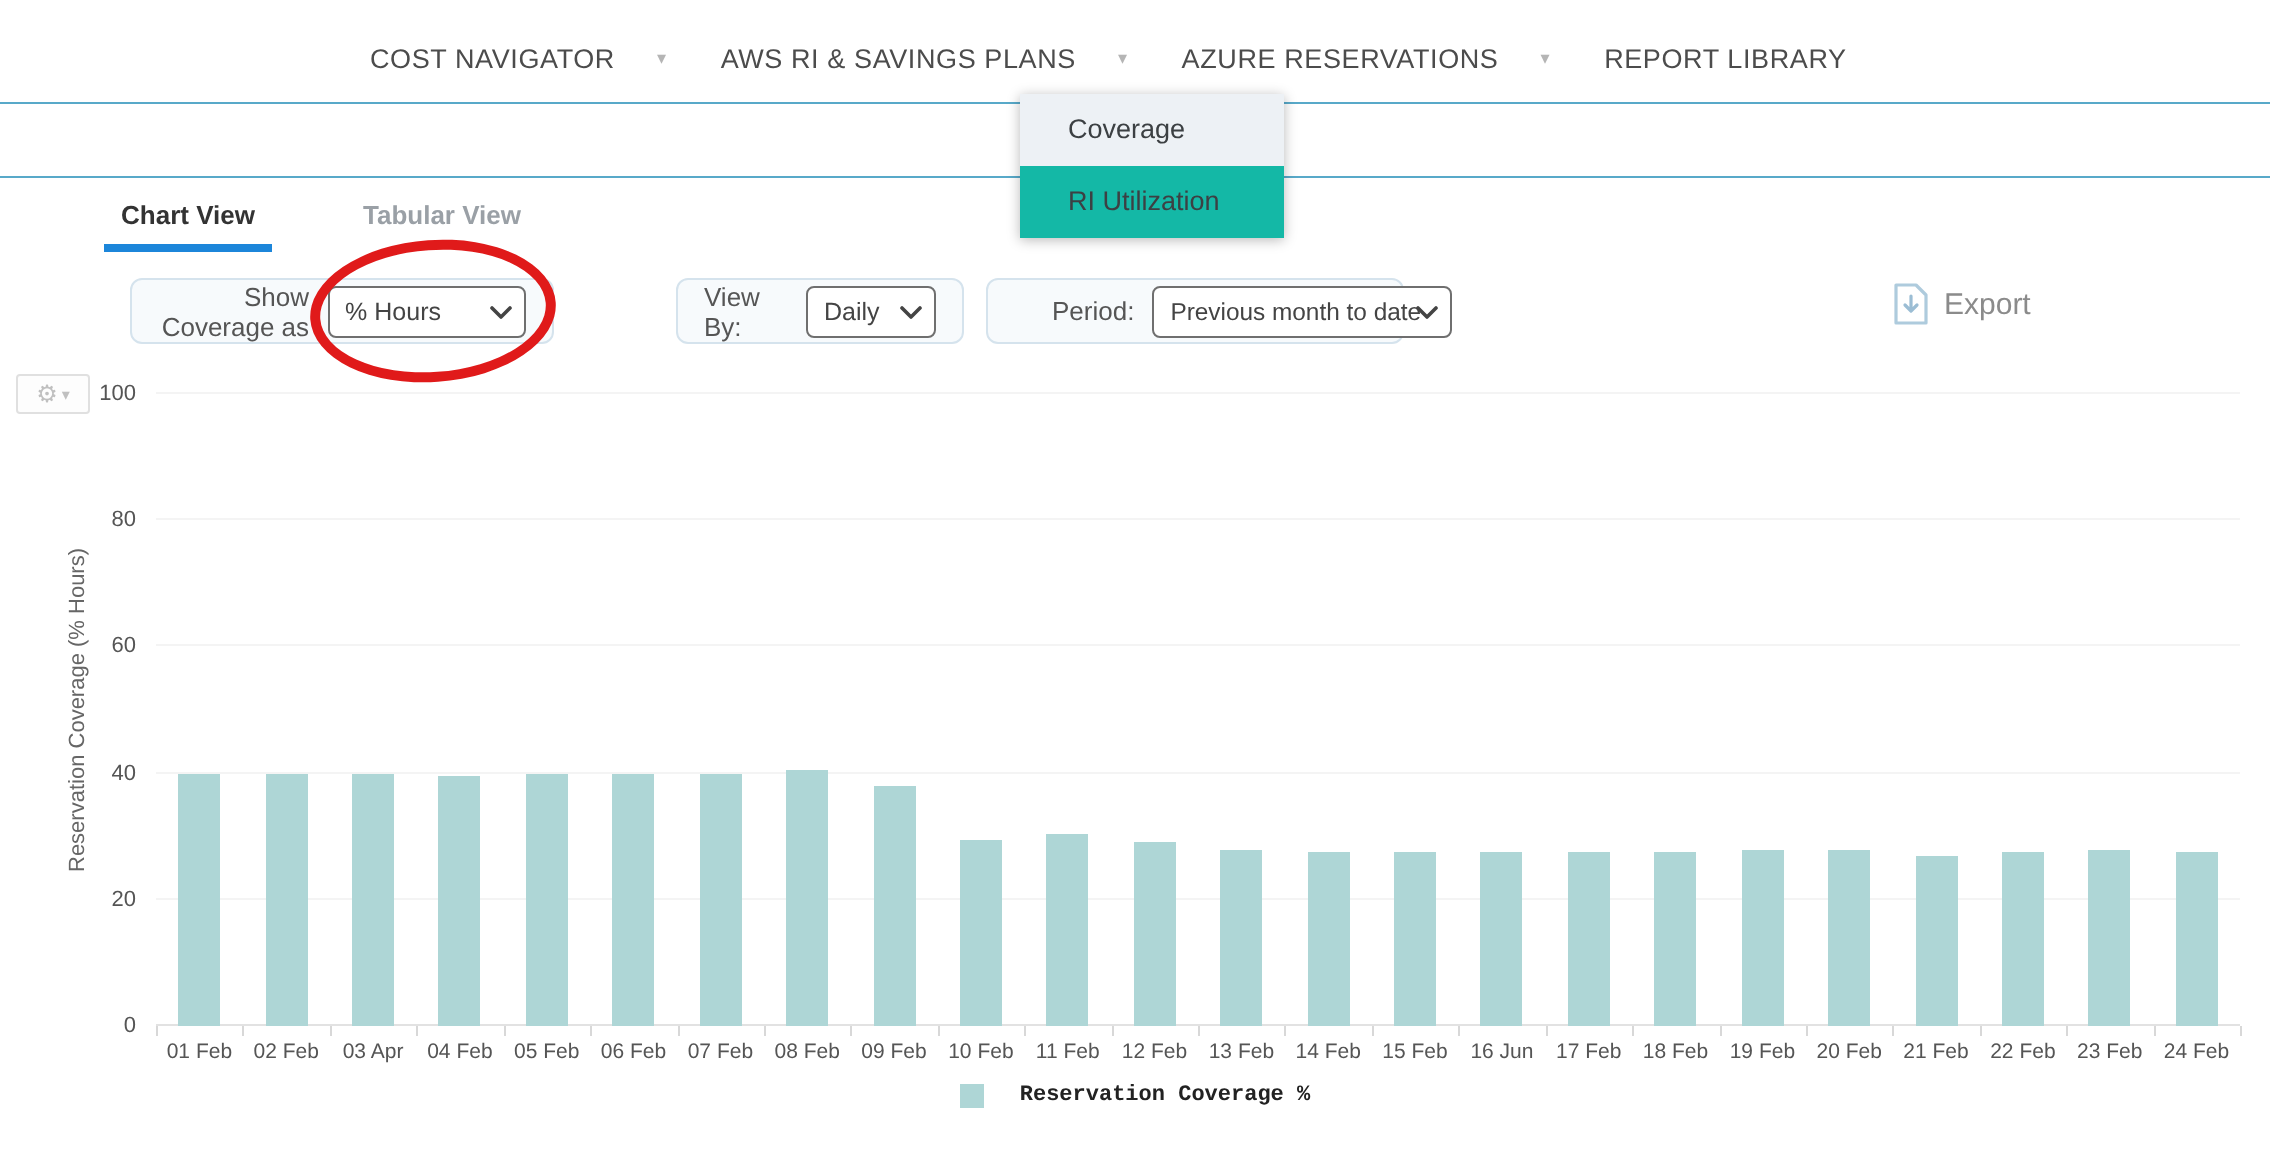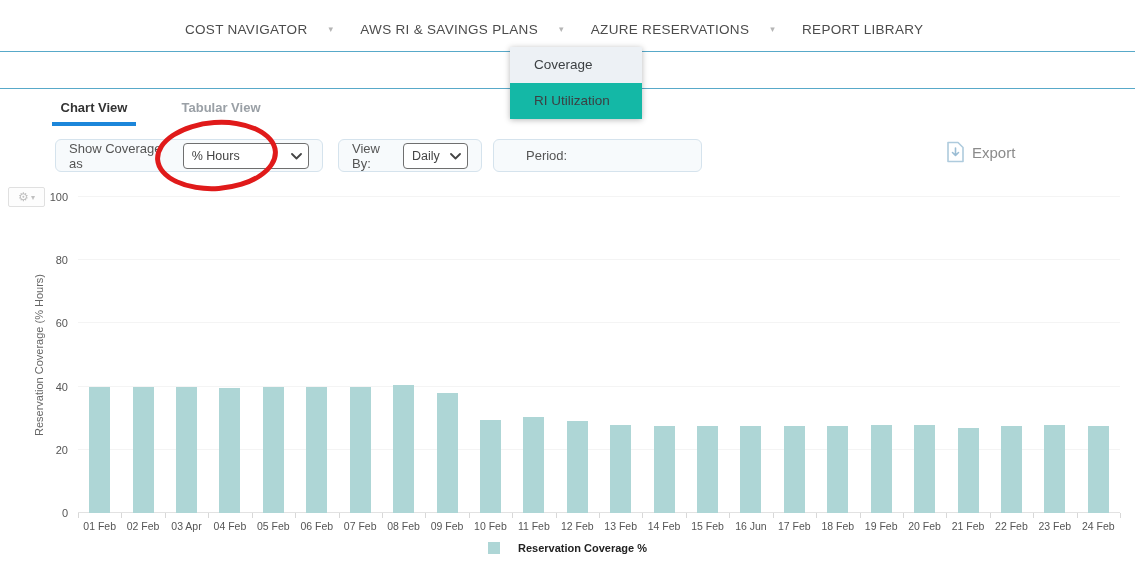--- a/index.html
+++ b/index.html
@@ -26,21 +26,21 @@
 
   
   .tab{position:absolute;top:100px;font-size:13px;font-weight:bold;text-align:center;cursor:pointer;}
   .tab.active{left:52px;width:84px;color:#333;padding-bottom:7px;border-bottom:4px solid #1c86da;}
   .tab.inactive{left:176px;width:90px;color:#9aa0a6;}
 
   
   .ctl-group{position:absolute;top:139px;height:33px;background:#f7fafc;border:1px solid #d5e3ed;
              border-radius:6px;display:flex;align-items:center;box-sizing:border-box;
              padding:0 13px;gap:9px;font-size:13px;color:#555;}
-  .g1{left:55px;width:268px;}
+  .g1{left:65px;width:212px;text-align:right;}
   .g2{left:338px;width:144px;}
   .g3{left:493px;width:209px;padding-left:32px;}
   .sel{display:flex;align-items:center;background:#fff;border:1px solid #6f6f6f;border-radius:4px;
        height:26px;box-sizing:border-box;padding:0 20px 0 8px;position:relative;color:#444;
        font-size:12.5px;cursor:pointer;white-space:nowrap;}
   .sel .chev{position:absolute;right:6px;top:9px;}
   .sel1{width:131px;}
   .sel2{width:72px;}
   .sel3{width:150px;padding-right:18px;font-size:12.2px;}
 
@@ -63,21 +63,21 @@
           justify-content:center;writing-mode:vertical-rl;transform:rotate(180deg);
           font-size:11px;color:#666;}
   .ytick{position:absolute;left:42px;width:26px;text-align:right;font-size:11px;color:#555;}
   .plot{position:absolute;left:78px;top:12px;width:1042px;height:316px;}
   .gridline{position:absolute;left:0;width:100%;height:1px;background:#f4f4f4;}
   .gridline.zero{background:#e2e2e2;}
   .bar{position:absolute;background:#aed6d6;}
   .xtick{position:absolute;top:316px;width:1px;height:5px;background:#d8d8d8;}
   .xlabel{position:absolute;top:323px;text-align:center;font-size:10.5px;color:#555;}
   .legend{position:absolute;left:0;top:357px;width:1135px;display:flex;align-items:center;
-          justify-content:center;gap:18px;}
+          justify-content:center;gap:18px;font-family:Liberation Mono, monospace;}
   .legend-swatch{width:12px;height:12px;background:#aed6d6;}
   .legend-label{font-size:11px;font-weight:bold;color:#222;}
 </style>
 </head>
 <body>
 
 <div class="page">
 
   <div class="topnav">
     <div class="nav-item">
@@ -122,20 +122,26 @@
     <div class="sel sel2">
       <span>Daily</span>
       <svg class="chev" width="11" height="7" viewBox="0 0 11 7">
           <path d="M1 1 L5.5 5.5 L10 1" fill="none" stroke="#444" stroke-width="1.8" stroke-linecap="round" stroke-linejoin="round"></path>
         </svg>
     </div>
   </div>
 
   <div class="ctl-group g3">
     <span>Period:</span>
+    <div class="sel sel3">
+      <span>Previous month to date</span>
+      <svg class="chev" width="11" height="7" viewBox="0 0 11 7">
+          <path d="M1 1 L5.5 5.5 L10 1" fill="none" stroke="#444" stroke-width="1.8" stroke-linecap="round" stroke-linejoin="round"></path>
+        </svg>
+    </div>
   </div>
 
   <div class="export">
     <svg width="19" height="22" viewBox="0 0 19 22">
       <path d="M2 1.5 H12 L17 6.5 V20.5 H2 Z" fill="none" stroke="#aecbdd" stroke-width="1.6" stroke-linejoin="round"></path>
       <path d="M9.5 7 V14 M6.5 11.5 L9.5 14.5 L12.5 11.5" fill="none" stroke="#9bbdd4" stroke-width="1.6" stroke-linecap="round" stroke-linejoin="round"></path>
     </svg>
     <span class="export-label">Export</span>
   </div>
 

